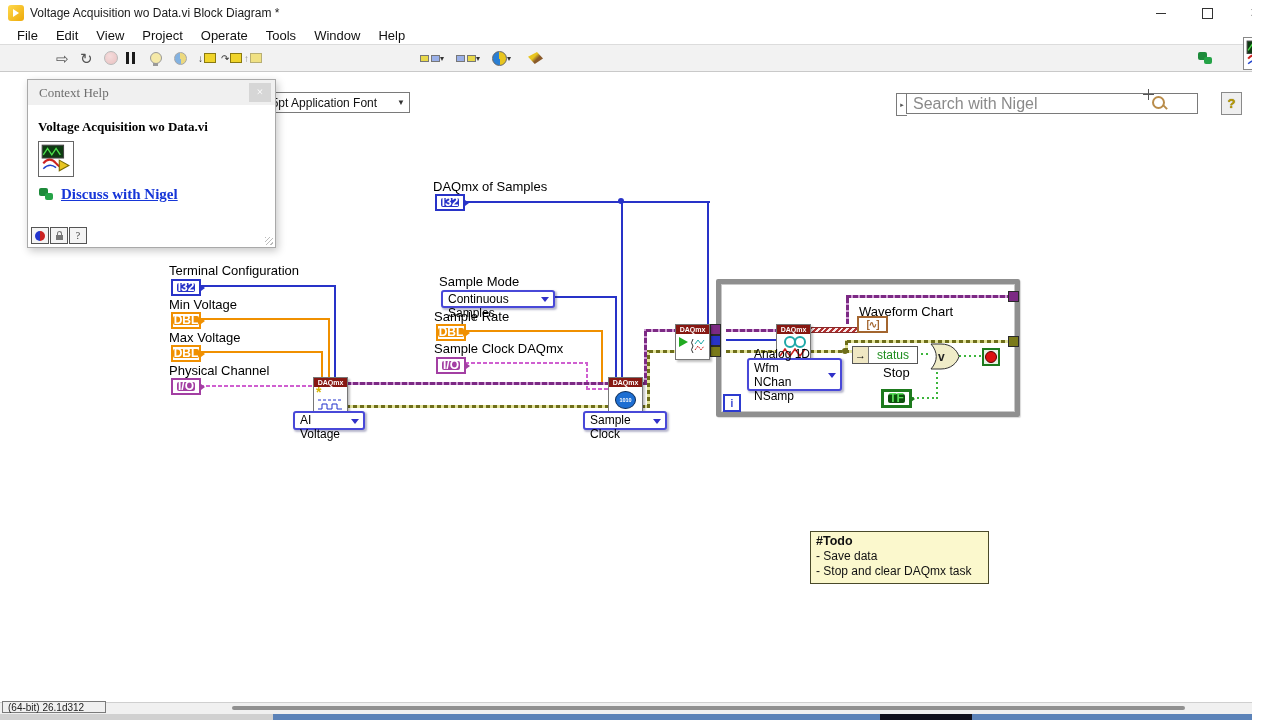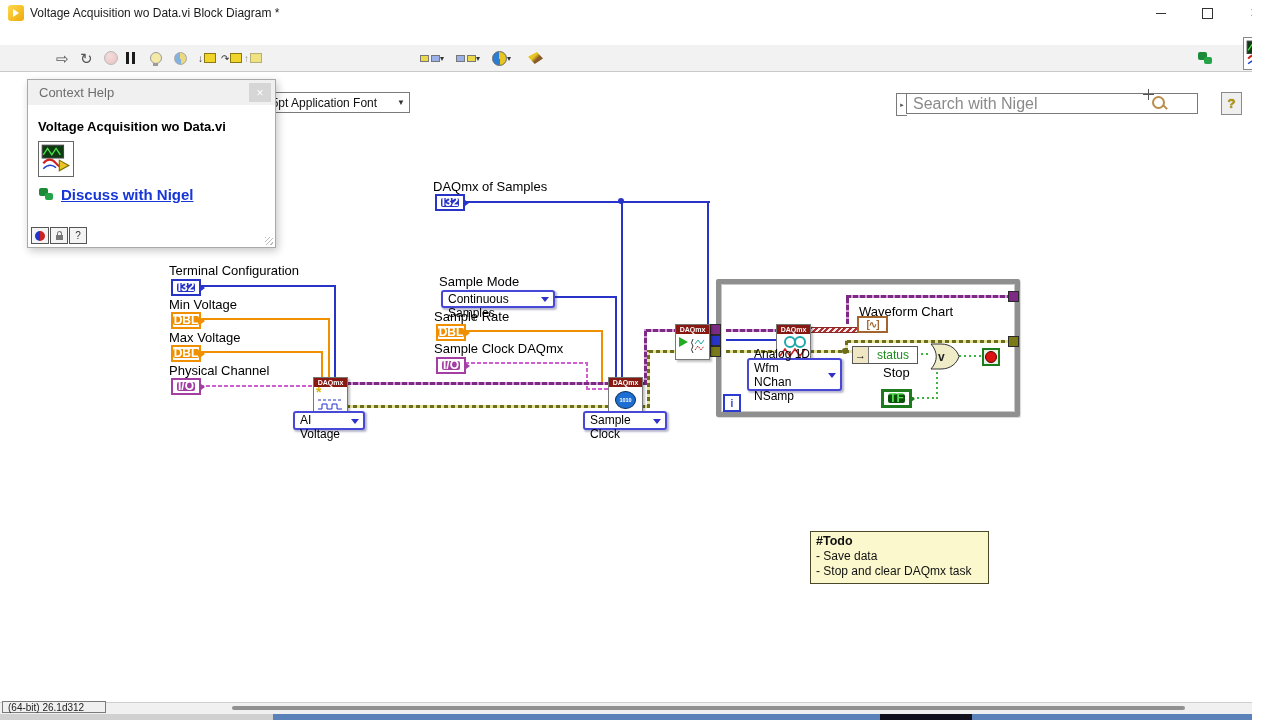--- a/index.html
+++ b/index.html
@@ -45,21 +45,21 @@
   .chat i:nth-child(2){left:6px;top:5px;width:8px;height:7px;background:#25a347;}
   .helpbox{position:absolute;left:1221px;top:47px;width:19px;height:21px;background:#efefef;border:1px solid #8a8a8a;display:flex;align-items:center;justify-content:center;font-weight:bold;font-size:13px;color:#b89b00;text-shadow:0 0 1px #5a4a00;}
   .vi-badge{position:absolute;width:33px;height:33px;background:#fff;border:1px solid #888;box-sizing:border-box;}
   
   .vscroll{position:absolute;left:1268px;top:72px;width:12px;height:630px;background:#f0f0f0;border-left:1px solid #d5d5d5;box-sizing:border-box;}
   .statusbar{position:absolute;left:0;top:702px;width:1280px;height:12px;background:#f0f0f0;border-top:1px solid #cfcfcf;box-sizing:border-box;}
   .verbox{position:absolute;left:2px;top:701px;width:104px;height:12px;border:1px solid #7a7a7a;background:#f0f0f0;font-size:10px;color:#222;display:flex;align-items:center;padding-left:5px;box-sizing:border-box;}
   .hthumb{position:absolute;left:232px;top:706px;width:953px;height:4px;background:#909090;border-radius:2px;}
   .bstrip{position:absolute;top:714px;height:6px;}
   
-  .ch{position:absolute;left:27px;top:79px;width:247px;height:167px;background:#fff;border:1px solid #a9a9a9;box-shadow:2px 3px 8px rgba(0,0,0,.22);}
+  .ch{position:absolute;left:27px;top:79px;width:247px;height:167px;background:#fff;border:1px solid #a9a9a9;box-shadow:2px 3px 8px rgba(0,0,0,.22);font-family:Liberation Serif, serif;}
   .ch-title{height:25px;background:#f0f0f0;display:flex;align-items:center;justify-content:space-between;padding:0 4px 0 11px;font-size:13px;color:#6e6e6e;}
   .ch-close{width:22px;height:19px;background:#d6d6d6;color:#fff;display:flex;align-items:center;justify-content:center;font-size:12px;}
   .ch-vi{font-size:13px;font-weight:bold;color:#000;position:absolute;left:10px;top:39px;}
   .ch-ico{position:absolute;left:10px;top:61px;width:34px;height:34px;border:1px solid #666;background:#fff;}
   .ch-link-row{position:absolute;left:11px;top:106px;display:flex;align-items:center;gap:7px;}
   .ch-link{font-size:15px;font-weight:bold;color:#1636d8;text-decoration:underline;}
   .ch-foot{position:absolute;left:3px;bottom:3px;display:flex;gap:1px;}
   .ch-fbtn{width:16px;height:15px;border:1px solid #555;background:#f4f4f4;display:flex;align-items:center;justify-content:center;font-size:10px;color:#333;}
   .gearwire{width:10px;height:10px;border-radius:50%;background:conic-gradient(#c22 0 50%,#23c 50% 100%);}
   .lock{width:7px;height:5px;background:#777;position:relative;margin-top:3px;}
@@ -125,20 +125,30 @@
         <span class="min-bar"></span>
       </span>
     <span class="winbtn" style="left:1190px;">
         <span class="max-box"></span>
       </span>
     <span class="winbtn" style="left:1238px;font-size:16px;">
         <span>×</span>
       </span>
   </div>
 
+  <div class="menubar">
+    <span class="mi">File</span>
+    <span class="mi">Edit</span>
+    <span class="mi">View</span>
+    <span class="mi">Project</span>
+    <span class="mi">Operate</span>
+    <span class="mi">Tools</span>
+    <span class="mi">Window</span>
+    <span class="mi">Help</span>
+  </div>
 
   <div class="toolbar">
     <span class="tbi glyph15" style="left:56px;">
         <span>⇨</span>
       </span>
     <span class="tbi glyph15" style="left:80px;">
         <span>↻</span>
       </span>
     <span class="tbi" style="left:104px;">
         <span class="abort-circ dim"></span>

